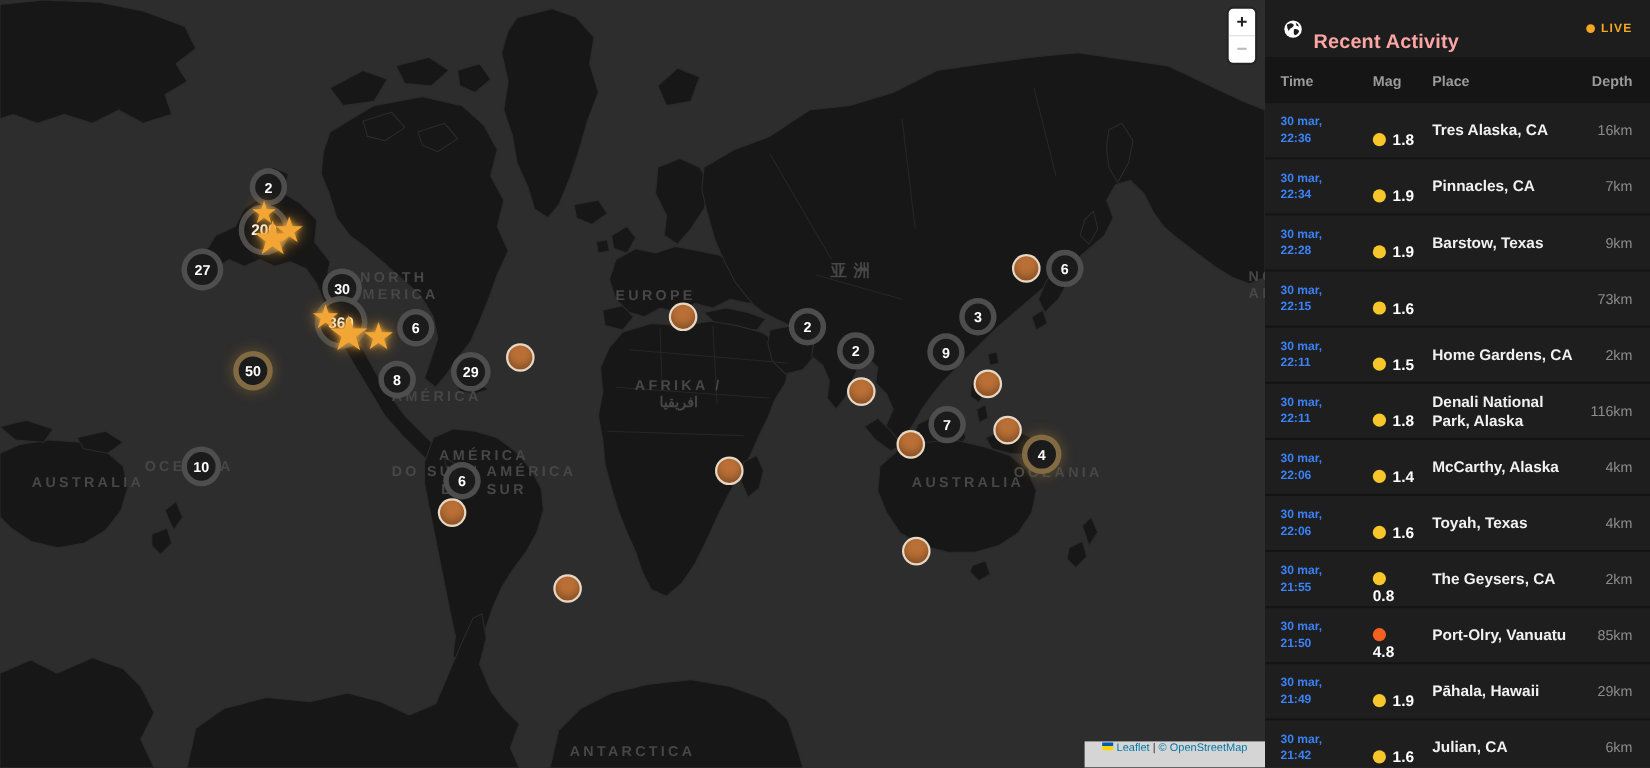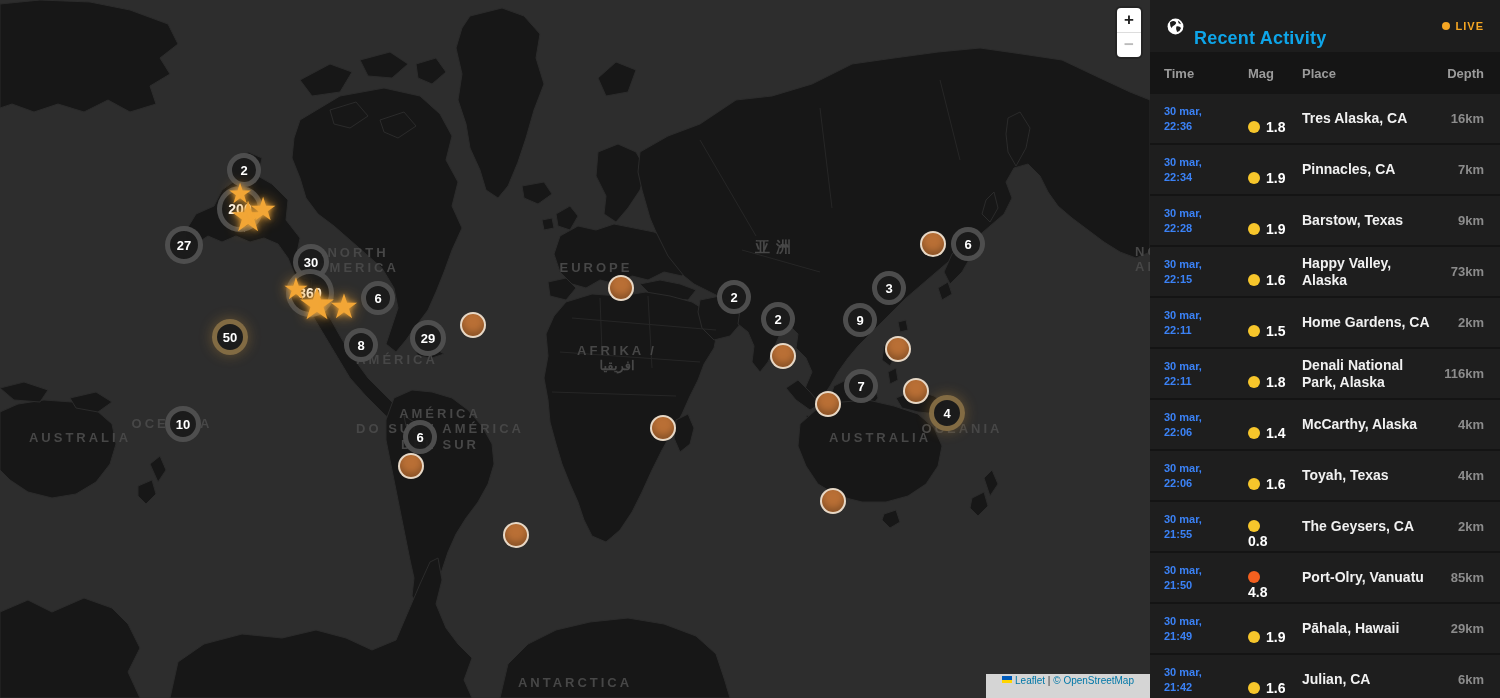--- a/index.html
+++ b/index.html
@@ -33,40 +33,40 @@
     background:rgba(255,255,255,.8);font-size:10px;color:#333;z-index:10;white-space:nowrap;}
   .attribution a{color:#0078A8;text-decoration:none;cursor:pointer;}
   .flag{display:inline-block;width:10px;height:7px;vertical-align:1px;margin-right:3px;
     background:linear-gradient(#005BBB 50%,#FFD500 50%);}
 
   
   #panel{position:absolute;left:1150px;top:0;width:350px;height:698px;background:#1e1e1e;
     display:flex;flex-direction:column;overflow:hidden;}
   .panel-head{height:52px;min-height:52px;background:#1d1d1d;display:flex;align-items:center;
     padding:0 16px;gap:9px;}
-  .panel-title{color:#0ea5e9;font-size:18px;font-weight:800;letter-spacing:.2px;flex:0 0 auto;margin-top:25px;}
+  .panel-title{color:#fca5a5;font-size:18px;font-weight:800;letter-spacing:.2px;flex:0 0 auto;margin-top:25px;}
   .spacer{flex:1;}
   .live{display:flex;align-items:center;gap:6px;color:#f5a623;font-size:11px;font-weight:800;
     letter-spacing:1px;}
   .live-dot{width:8px;height:8px;border-radius:50%;background:#f5a623;}
   .cols{height:42px;min-height:42px;background:#151515;display:flex;align-items:center;
     color:#9b9b9b;font-size:13px;font-weight:700;}
   .c-time{width:84px;padding-left:14px;box-sizing:content-box;}
   .c-mag{width:54px;display:flex;align-items:center;gap:6px;}
   .c-place{width:132px;}
   .c-depth{flex:1;text-align:right;padding-right:16px;}
   #rows{flex:1;overflow:hidden;}
   .row{height:51px;box-sizing:border-box;display:flex;align-items:center;background:#1e1e1e;
     border-bottom:2px solid #141414;cursor:pointer;}
   .row .c-time{color:#3b82f6;font-size:11px;line-height:1.3;font-weight:600;}
   .row .c-mag{color:#fff;font-size:14px;font-weight:700;margin-top:16px;}
   .row .c-mag.wrap{flex-direction:column;align-items:flex-start;justify-content:center;gap:1px;}
   .dot{width:12px;height:12px;border-radius:50%;flex:0 0 auto;}
   .row .c-place{color:#f1f1f1;font-size:14px;font-weight:600;line-height:1.2;}
-  .row .c-depth{color:#8c8c8c;font-size:13px;font-weight:700;text-align:right;}
+  .row .c-depth{color:#8c8c8c;font-size:13px;font-weight:400;text-align:right;}
 </style>
 </head>
 <body>
 
 <div class="stage">
 
   <div id="map">
     <svg id="world" width="1150" height="698" viewBox="0 0 1150 698">
       <g fill="#171717" stroke="#2b2b2b" stroke-width="1" stroke-linejoin="round">
 
@@ -248,21 +248,20 @@
        </div>
        <div class="c-place">Barstow, Texas</div>
        <div class="c-depth">9km</div>
      </div>
         <div class="row">
        <div class="c-time">30 mar,<br>22:15</div>
        <div class="c-mag">
          <span class="dot" style="background:#f7c62b"></span>
             <span>1.6</span>
        </div>
-       <div class="c-place">Happy Valley, Alaska</div>
        <div class="c-depth">73km</div>
      </div>
         <div class="row">
        <div class="c-time">30 mar,<br>22:11</div>
        <div class="c-mag">
          <span class="dot" style="background:#f7c62b"></span>
             <span>1.5</span>
        </div>
        <div class="c-place">Home Gardens, CA</div>
        <div class="c-depth">2km</div>

